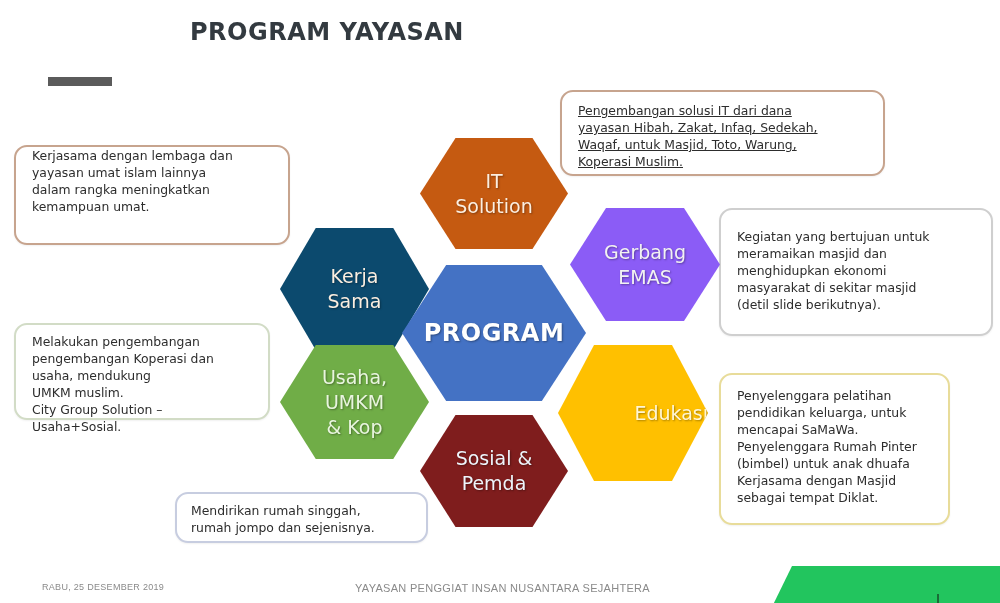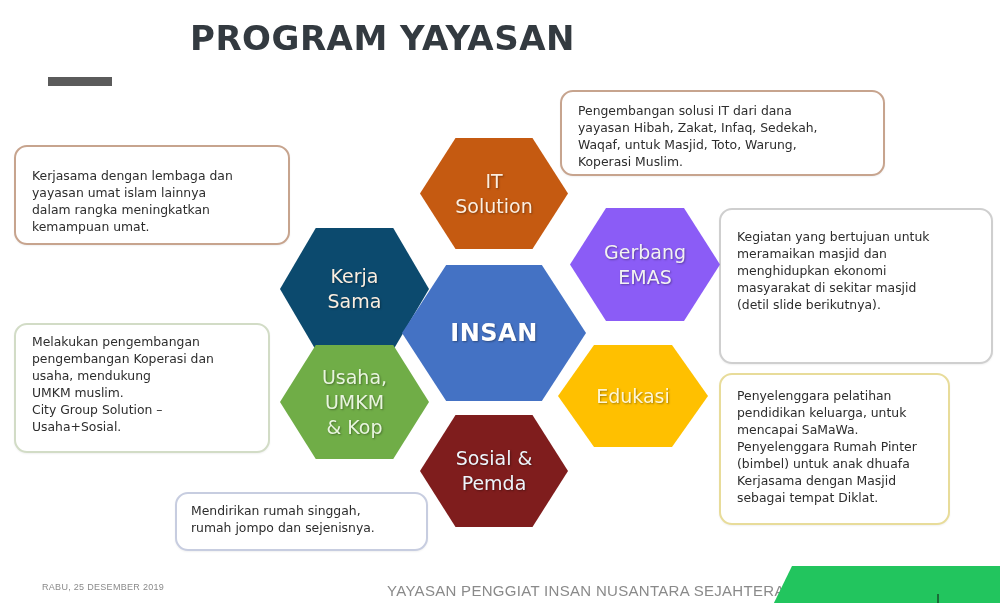--- a/index.html
+++ b/index.html
@@ -4,66 +4,66 @@
   <style>
     html, body { margin: 0; padding: 0; }
     body {
       width: 1000px; height: 603px; position: relative; overflow: hidden;
       background: #ffffff;
       font-family: "Liberation Sans", "DejaVu Sans", sans-serif;
     }
     .title {
       position: absolute; left: 190px; top: 18px;
       font-family: "DejaVu Sans", sans-serif;
-      font-weight: bold; font-size: 34px; color: #333a40; letter-spacing: 0.5px;
+      font-weight: bold; font-size: 24px; color: #333a40; letter-spacing: 0.5px;
       white-space: nowrap;
     }
     .title-bar {
       position: absolute; left: 48px; top: 77px; width: 64px; height: 9px; background: #5b5b5b;
     }
     .note {
       position: absolute; box-sizing: border-box;
       border: 2px solid #c9b7a6; border-radius: 13px; background: #fff;
       padding: 10px 14px 8px 16px;
       font-family: "DejaVu Sans", sans-serif;
       font-size: 12.4px; line-height: 17px; color: #2d2d2d;
       box-shadow: 0 1px 2px rgba(0,0,0,0.06);
     }
     .note .ln { display: block; white-space: nowrap; }
-    .note-it { left: 560px; top: 90px; width: 325px; height: 86px; border-color: #c7a48e; }
-    .note-kerja { left: 14px; top: 145px; width: 276px; height: 100px; border-color: #c7a48e; padding-top: 20px; }
-    .note-gerbang { left: 719px; top: 208px; width: 274px; height: 156px; border-color: #cfcfcf; padding-top: 18px; }
-    .note-usaha { left: 14px; top: 323px; width: 256px; height: 130px; border-color: #d2dcc6; padding-top: 8px; }
+    .note-it { left: 560px; top: 90px; width: 325px; height: 86px; border-color: #c7a48e; text-decoration: underline; }
+    .note-kerja { left: 14px; top: 145px; width: 276px; height: 100px; border-color: #c7a48e; padding-top: 0; }
+    .note-gerbang { left: 719px; top: 208px; width: 274px; height: 128px; border-color: #cfcfcf; padding-top: 18px; }
+    .note-usaha { left: 14px; top: 323px; width: 256px; height: 97px; border-color: #d2dcc6; padding-top: 8px; }
     .note-edukasi { left: 719px; top: 373px; width: 231px; height: 152px; border-color: #e8dc9a; padding-top: 12px; }
-    .note-sosial { left: 175px; top: 492px; width: 253px; height: 59px; border-color: #c7cde0; padding-top: 8px; padding-left: 14px; }
+    .note-sosial { left: 175px; top: 492px; width: 253px; height: 51px; border-color: #c7cde0; padding-top: 8px; padding-left: 14px; }
 
     .hex {
       position: absolute;
       clip-path: polygon(24% 0%, 76% 0%, 100% 50%, 76% 100%, 24% 100%, 0% 50%);
       display: flex; align-items: center; justify-content: center; text-align: center;
       font-family: "DejaVu Sans", sans-serif;
       color: #fbeee0; font-size: 19px; line-height: 25px;
       text-shadow: 1px 1px 2px rgba(0,0,0,0.35);
     }
     .hex .ln { display: block; }
     .hex-it { left: 420px; top: 138px; width: 148px; height: 111px; background: #c55a11; }
     .hex-kerja { left: 280px; top: 208px; width: 149px; height: 122px; background: #0c4a6e; margin-top: 20px; }
     .hex-gerbang { left: 570px; top: 208px; width: 150px; height: 113px; background: #8b5cf6; color: #f2f2f2; }
     .hex-pinter { left: 402px; top: 265px; width: 184px; height: 136px; background: #4472c4; color: #fff; font-weight: bold; font-size: 24px; letter-spacing: 0.5px; }
     .hex-usaha { left: 280px; top: 345px; width: 149px; height: 114px; background: #70ad47; color: #e9f5df; }
-    .hex-edukasi { left: 558px; top: 345px; width: 150px; height: 102px; background: #ffc000; color: #fff6d5; }
+    .hex-edukasi { left: 558px; top: 345px; width: 150px; height: 136px; background: #ffc000; color: #fff6d5; justify-content: flex-end; }
     .hex-sosial { left: 420px; top: 415px; width: 148px; height: 112px; background: #7f1d1d; color: #eef5fb; }
 
     .footer-date {
       position: absolute; left: 42px; top: 582px;
       font-size: 9px; color: #8a8a8a; letter-spacing: 0.3px; white-space: nowrap;
     }
     .footer-org {
       position: absolute; left: 355px; top: 582px;
-      font-size: 15px; color: #8a8a8a; letter-spacing: 0.3px; white-space: nowrap; margin-left: 32px;
+      font-size: 11px; color: #8a8a8a; letter-spacing: 0.3px; white-space: nowrap;
     }
     .footer-green {
       position: absolute; left: 770px; top: 566px; width: 240px; height: 45px;
       background: #22c55e;
       clip-path: polygon(22px 0, 100% 0, 100% 100%, 0 100%);
       border-top-left-radius: 10px;
     }
     .footer-mark {
       position: absolute; left: 937px; top: 594px; width: 2px; height: 10px; background: #1a6b36;
     }
@@ -136,21 +136,21 @@
   </div>
 
   <div class="hex hex-gerbang">
     <div>
       <span class="ln">Gerbang</span>
       <span class="ln">EMAS</span>
     </div>
   </div>
 
   <div class="hex hex-pinter">
-    <span>INSAN</span>
+    <span>PROGRAM</span>
   </div>
 
   <div class="hex hex-usaha">
     <div>
       <span class="ln">Usaha,</span>
       <span class="ln">UMKM</span>
       <span class="ln">&amp; Kop</span>
     </div>
   </div>
 

